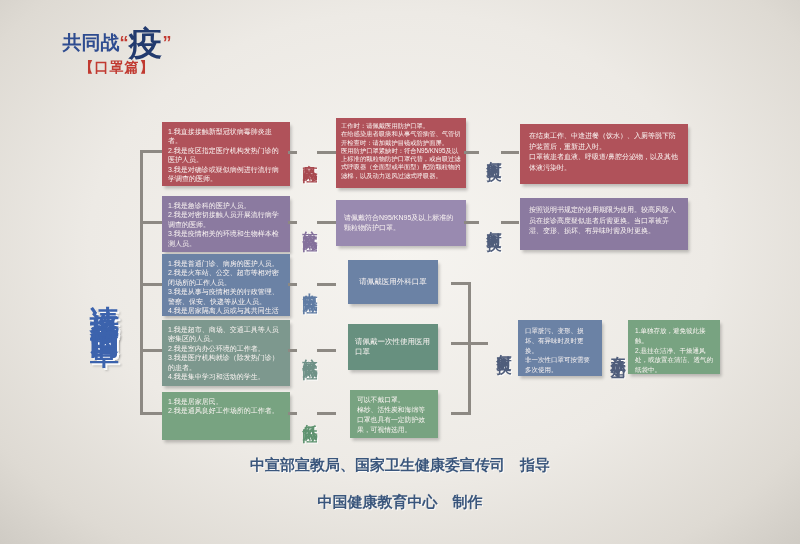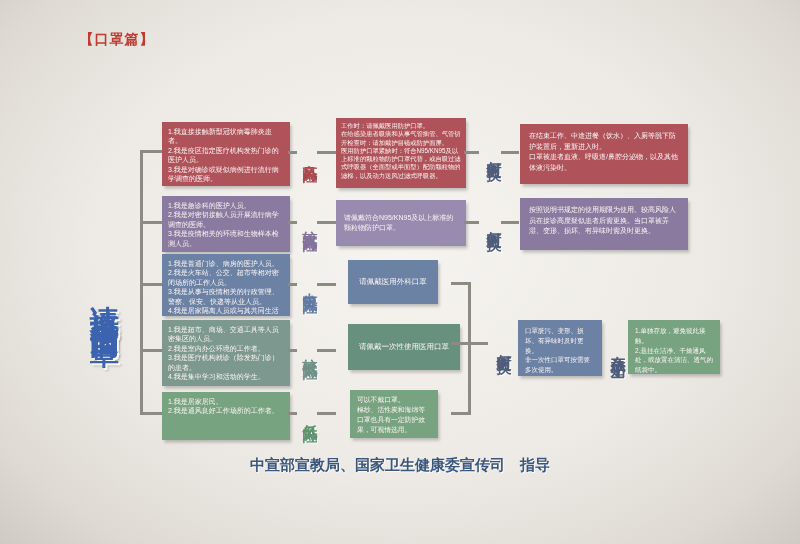--- a/index.html
+++ b/index.html
@@ -7,21 +7,21 @@
     position:relative;width:800px;height:544px;overflow:hidden;
     background:radial-gradient(ellipse at 50% 45%, #f6f4f0 0%, #edeae5 55%, #dedad3 85%, #cfcbc4 100%);
     font-family:"Liberation Sans","DejaVu Sans",sans-serif;
   }
   .abs{position:absolute;}
   
   .logo{left:52px;top:26px;width:130px;text-align:center;line-height:1;}
   .logo-top{font-size:19px;font-weight:bold;color:#2e4c90;white-space:nowrap;}
   .logo-yi{font-size:34px;font-weight:bold;color:#223a6e;font-family:"DejaVu Serif","Liberation Serif",serif;vertical-align:-6px;}
   .logo-quote{color:#c23a31;font-size:18px;font-weight:bold;}
-  .logo-bottom{margin-top:6px;font-size:14px;font-weight:bold;color:#c13a31;letter-spacing:1px;}
+  .logo-bottom{font-size:14px;font-weight:bold;color:#c13a31;letter-spacing:1px;}
   .title{
     left:185px;top:40px;width:440px;text-align:center;margin:0;
     font-size:35px;font-weight:900;color:#3c5ea6;letter-spacing:2px;white-space:nowrap;
     text-shadow:3px 3px 0 rgba(255,255,255,.95), 5px 5px 3px rgba(70,70,70,.38);
   }
   
   .v{writing-mode:vertical-rl;text-orientation:upright;font-weight:bold;text-align:center;line-height:1;}
   .left-title{left:90px;top:166px;height:272px;font-size:29px;color:#3c63ad;letter-spacing:5px;
     text-shadow:2px 2px 0 rgba(255,255,255,.9),3px 3px 2px rgba(80,80,80,.3);}
   .risk{width:22px;font-size:15px;letter-spacing:2px;text-shadow:1px 1px 0 rgba(255,255,255,.8);}
@@ -50,20 +50,21 @@
   
   .footer-line{left:0;width:800px;text-align:center;font-size:15px;font-weight:bold;color:#3a567c;
     text-shadow:1px 1px 0 rgba(255,255,255,.8);}
 </style>
 </head>
 <body>
 
 <div class="poster">
 
   <div class="abs logo">
+    <div class="logo-top"><span>共同战</span><span class="logo-quote">“</span><span class="logo-yi">疫</span><span class="logo-quote">”</span></div>
     <div class="logo-bottom">【口罩篇】</div>
   </div>
 
 
   <div class="abs v left-title">请选择合适的口罩</div>
 
   <div class="conn" style="left:140px;top:151px;width:3px;height:264px;"></div>
   <div class="conn" style="left:140px;top:150px;width:22px;height:3px;"></div>
   <div class="conn" style="left:140px;top:221px;width:22px;height:3px;"></div>
   <div class="conn" style="left:140px;top:283px;width:22px;height:3px;"></div>
@@ -106,21 +107,21 @@
   <div class="conn" style="left:317px;top:283px;width:19px;height:3px;"></div>
   <div class="box flexc ctr c-medium" style="left:348px;top:260px;width:90px;height:44px;padding:4px 7px;font-size:7.5px;line-height:1.4;">请佩戴医用外科口罩</div>
 
   <div class="box who c-lower" style="top:320px;height:66px;">1.我是超市、商场、交通工具等人员密集区的人员。
 2.我是室内办公环境的工作者。
 3.我是医疗机构就诊（除发热门诊）的患者。
 4.我是集中学习和活动的学生。</div>
   <div class="conn" style="left:288px;top:349px;width:9px;height:3px;"></div>
   <div class="abs v risk t-lower" style="left:296px;top:320px;height:62px;">较低风险</div>
   <div class="conn" style="left:317px;top:349px;width:19px;height:3px;"></div>
-  <div class="box flexc ctr c-lower-m" style="left:348px;top:324px;width:112px;height:46px;padding:4px 7px;font-size:7.5px;line-height:1.4;">请佩戴一次性使用医用口罩</div>
+  <div class="box flexc ctr c-lower-m" style="left:348px;top:324px;width:90px;height:46px;padding:4px 7px;font-size:7.5px;line-height:1.4;">请佩戴一次性使用医用口罩</div>
 
   <div class="box who c-low" style="top:392px;height:48px;">1.我是居家居民。
 2.我是通风良好工作场所的工作者。</div>
   <div class="conn" style="left:288px;top:412px;width:9px;height:3px;"></div>
   <div class="abs v risk t-low" style="left:296px;top:392px;height:46px;">低风险</div>
   <div class="conn" style="left:317px;top:412px;width:19px;height:3px;"></div>
   <div class="box c-low" style="left:350px;top:390px;width:88px;height:48px;padding:5px 7px;font-size:6.8px;line-height:1.45;">可以不戴口罩。
 棉纱、活性炭和海绵等口罩也具有一定防护效果，可视情选用。</div>
 
   <div class="conn" style="left:468px;top:282px;width:3px;height:133px;"></div>
@@ -133,14 +134,15 @@
 
   <div class="box c-medium" style="left:518px;top:320px;width:84px;height:56px;padding:6px 7px;font-size:6.5px;line-height:1.5;">口罩脏污、变形、损坏、有异味时及时更换。
 非一次性口罩可按需要多次使用。</div>
 
   <div class="abs v whenlab" style="left:604px;top:310px;height:78px;">存放小贴士</div>
 
   <div class="box c-low" style="left:628px;top:320px;width:92px;height:54px;padding:6px 7px;font-size:6.5px;line-height:1.5;">1.单独存放，避免彼此接触。
 2.悬挂在洁净、干燥通风处，或放置在清洁、透气的纸袋中。</div>
 
   <div class="abs footer-line" style="top:456px;">中宣部宣教局、国家卫生健康委宣传司　指导</div>
+  <div class="abs footer-line" style="top:493px;">中国健康教育中心　制作</div>
 
 </div>
 
 </body></html>

